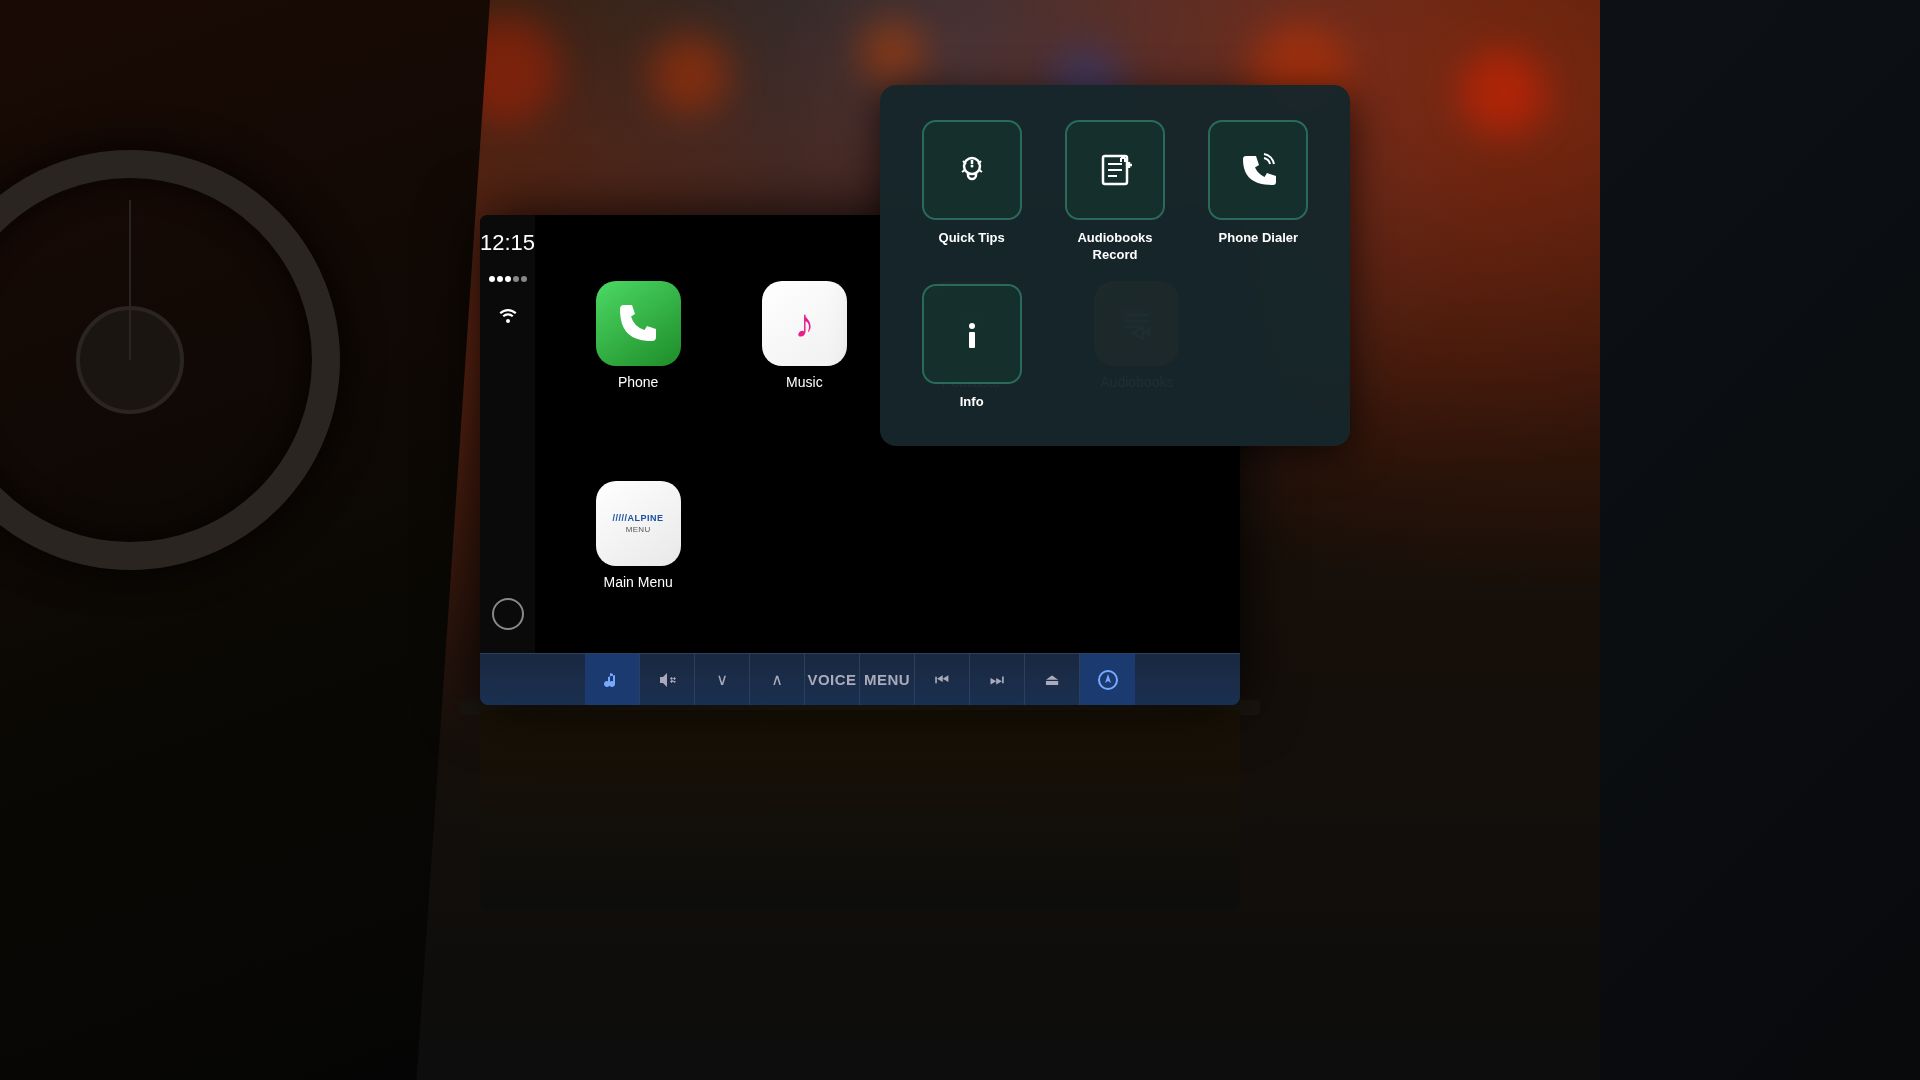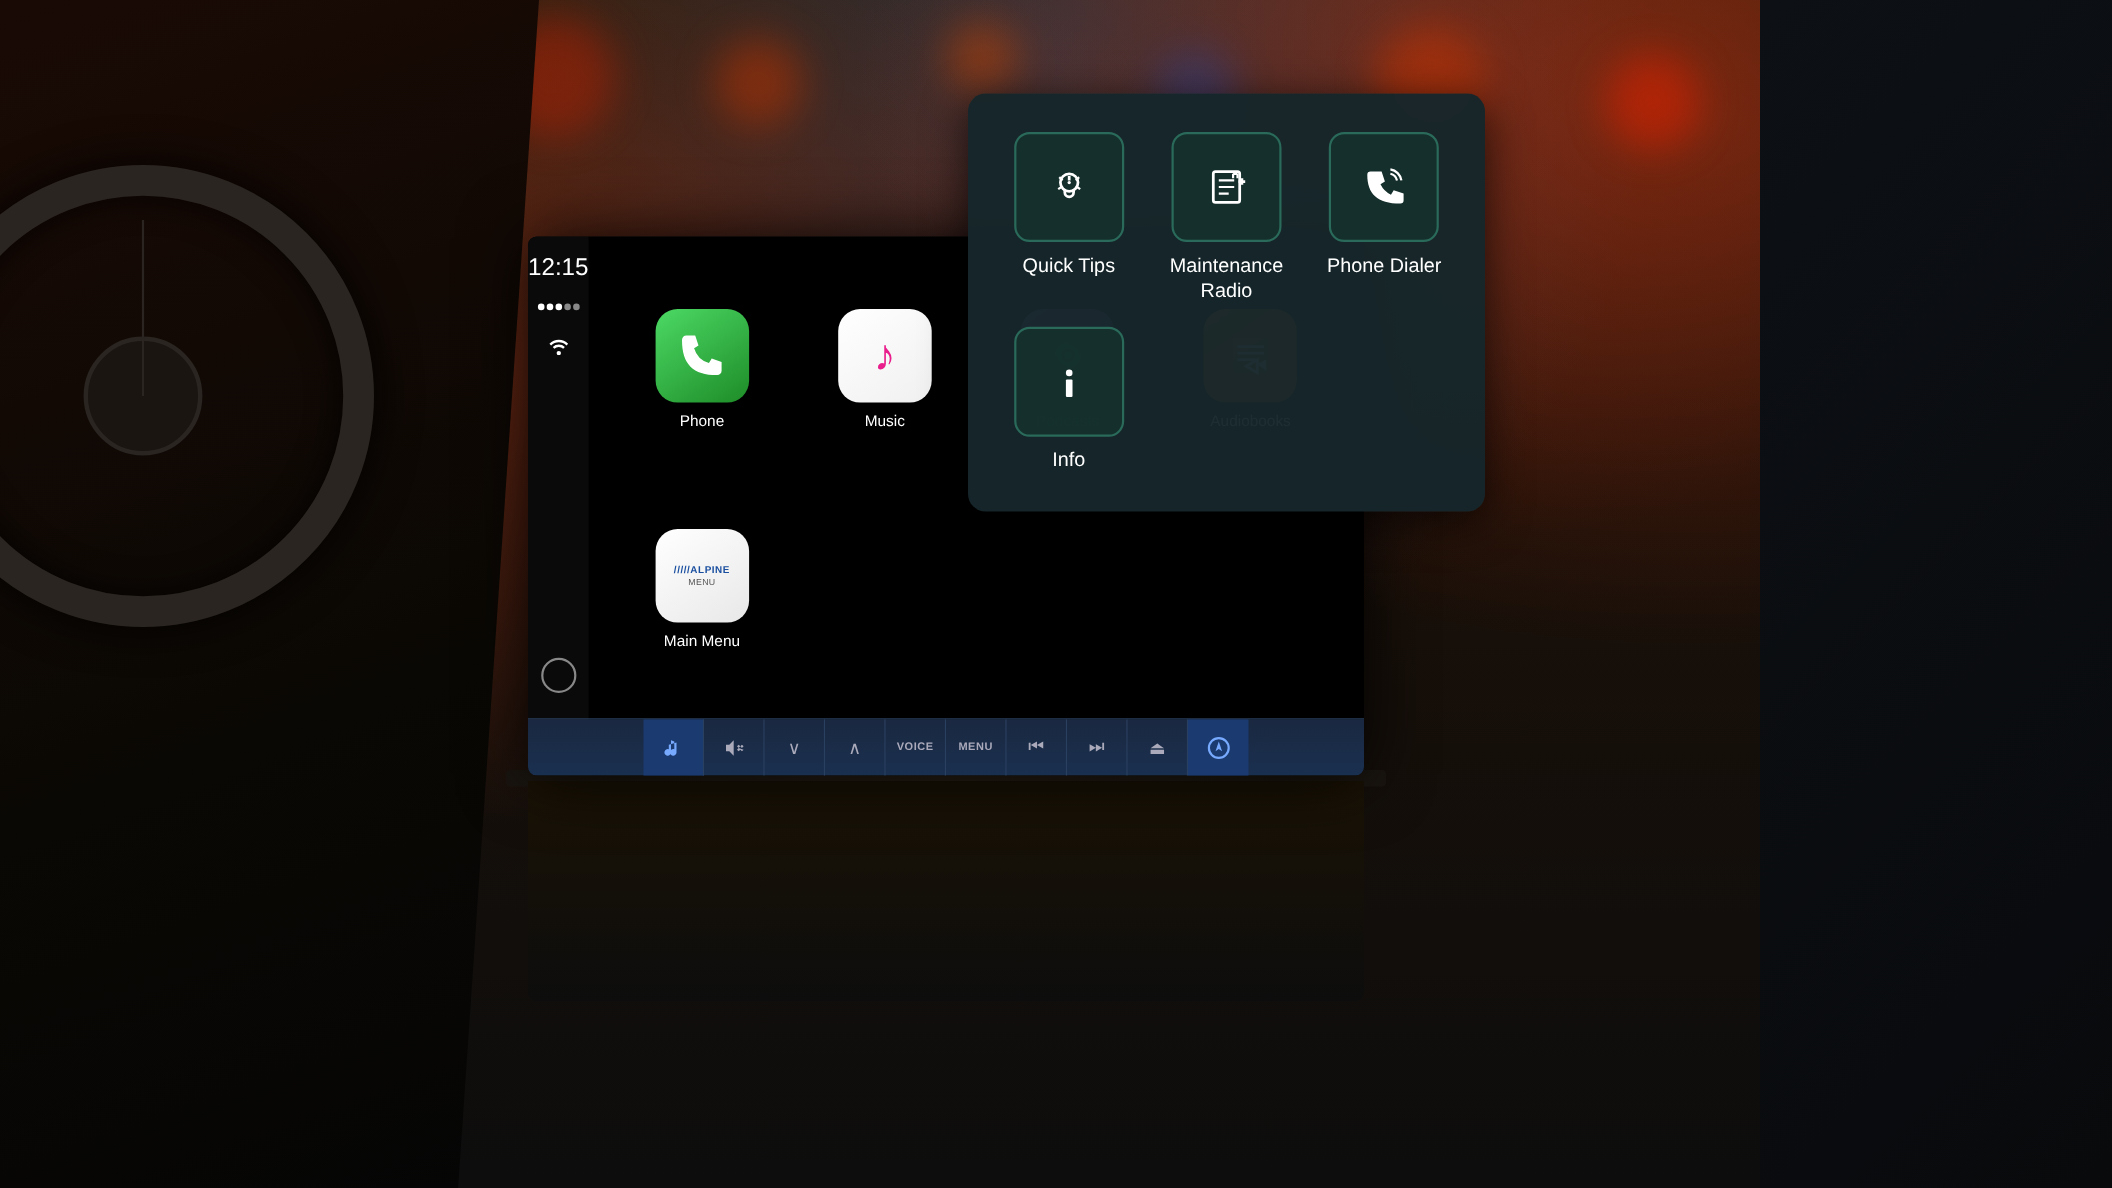--- a/index.html
+++ b/index.html
@@ -210,21 +210,21 @@
       cursor: pointer;
       border-right: 1px solid #2a4060;
       background: transparent;
     }
     .ctrl-btn:first-child { background: #1a3a60; border-radius: 0; }
     .ctrl-btn:last-child { background: #1a3a60; border-right: none; }
 
     .ctrl-btn.active { background: #1a3a70; }
 
     .ctrl-text {
-      font-size: 10px;
+      font-size: 15px;
       font-weight: 600;
       color: #aab;
       letter-spacing: 0.5px;
     }
 
     
     .popup-menu {
       position: absolute;
       left: 880px;
       top: 85px;
@@ -254,22 +254,22 @@
       background: rgba(20, 50, 45, 0.8);
       display: flex;
       align-items: center;
       justify-content: center;
       color: white;
       font-size: 32px;
     }
 
     .menu-item-label {
       color: white;
-      font-size: 18px;
-      font-weight: 400;
+      font-size: 13px;
+      font-weight: 700;
       text-align: center;
       line-height: 1.3;
     }
 
     
     .right-panel {
       position: absolute;
       right: 0;
       top: 0;
       width: 320px;
@@ -488,21 +488,21 @@
         <line x1="13" y1="14" x2="27" y2="14" stroke="white" stroke-width="2"></line>
         <line x1="13" y1="20" x2="27" y2="20" stroke="white" stroke-width="2"></line>
         <line x1="13" y1="26" x2="22" y2="26" stroke="white" stroke-width="2"></line>
         <line x1="26" y1="12" x2="26" y2="8" stroke="white" stroke-width="2"></line>
         <line x1="30" y1="12" x2="30" y2="8" stroke="white" stroke-width="2"></line>
         <line x1="26" y1="8" x2="30" y2="8" stroke="white" stroke-width="2"></line>
         <line x1="34" y1="12" x2="34" y2="18" stroke="white" stroke-width="2.5"></line>
         <line x1="31" y1="15" x2="37" y2="15" stroke="white" stroke-width="2.5"></line>
       </svg>
     </div>
-    <span class="menu-item-label">Maintenance Radio</span>
+    <span class="menu-item-label">Audiobooks Record</span>
   </div>
 
 
   <div class="menu-item">
     <div class="menu-item-icon-wrap">
       <svg width="40" height="40" viewBox="0 0 40 40" fill="white">
         <path d="M10 6h8l3 9-4 2.5a20 20 0 0 0 9.5 9.5L29 23l9 3v6a3 3 0 0 1-3 3C14 35 5 26 5 9a3 3 0 0 1 3-3h2z" fill="white"></path>
         <path d="M26 8a8 8 0 0 1 6 6" stroke="white" stroke-width="2" fill="none"></path>
         <path d="M26 4a12 12 0 0 1 10 10" stroke="white" stroke-width="2" fill="none"></path>
       </svg>

